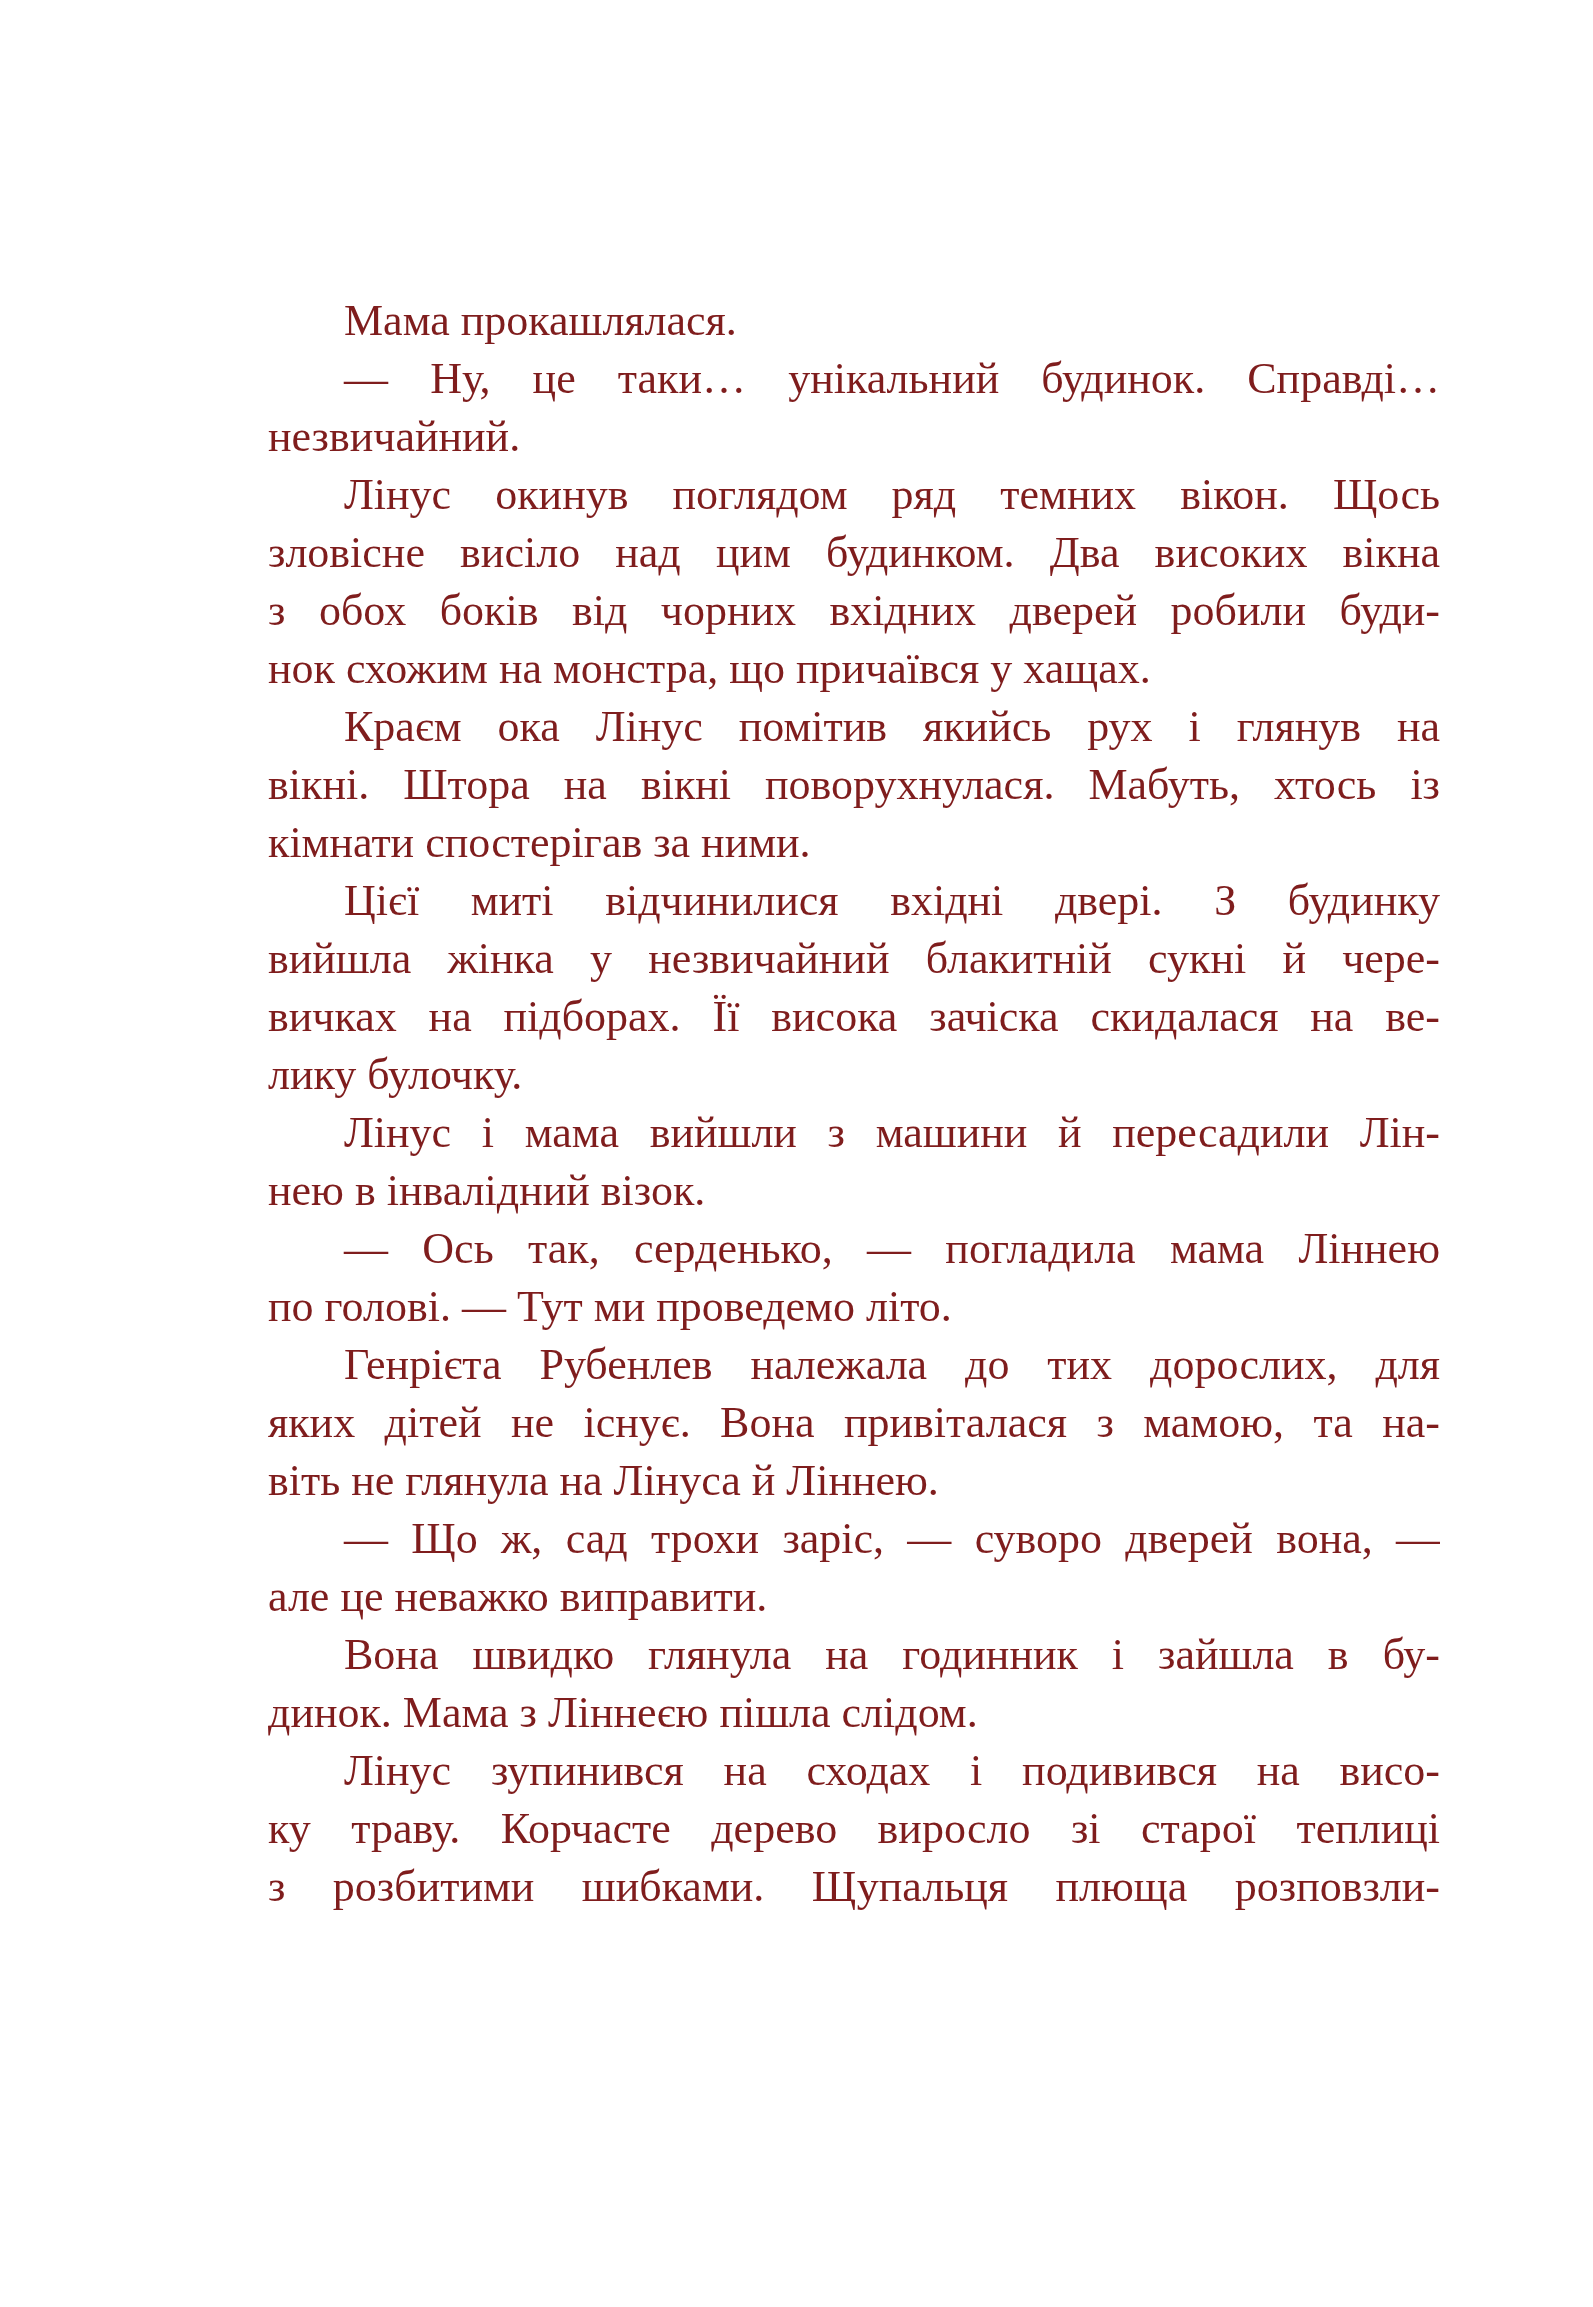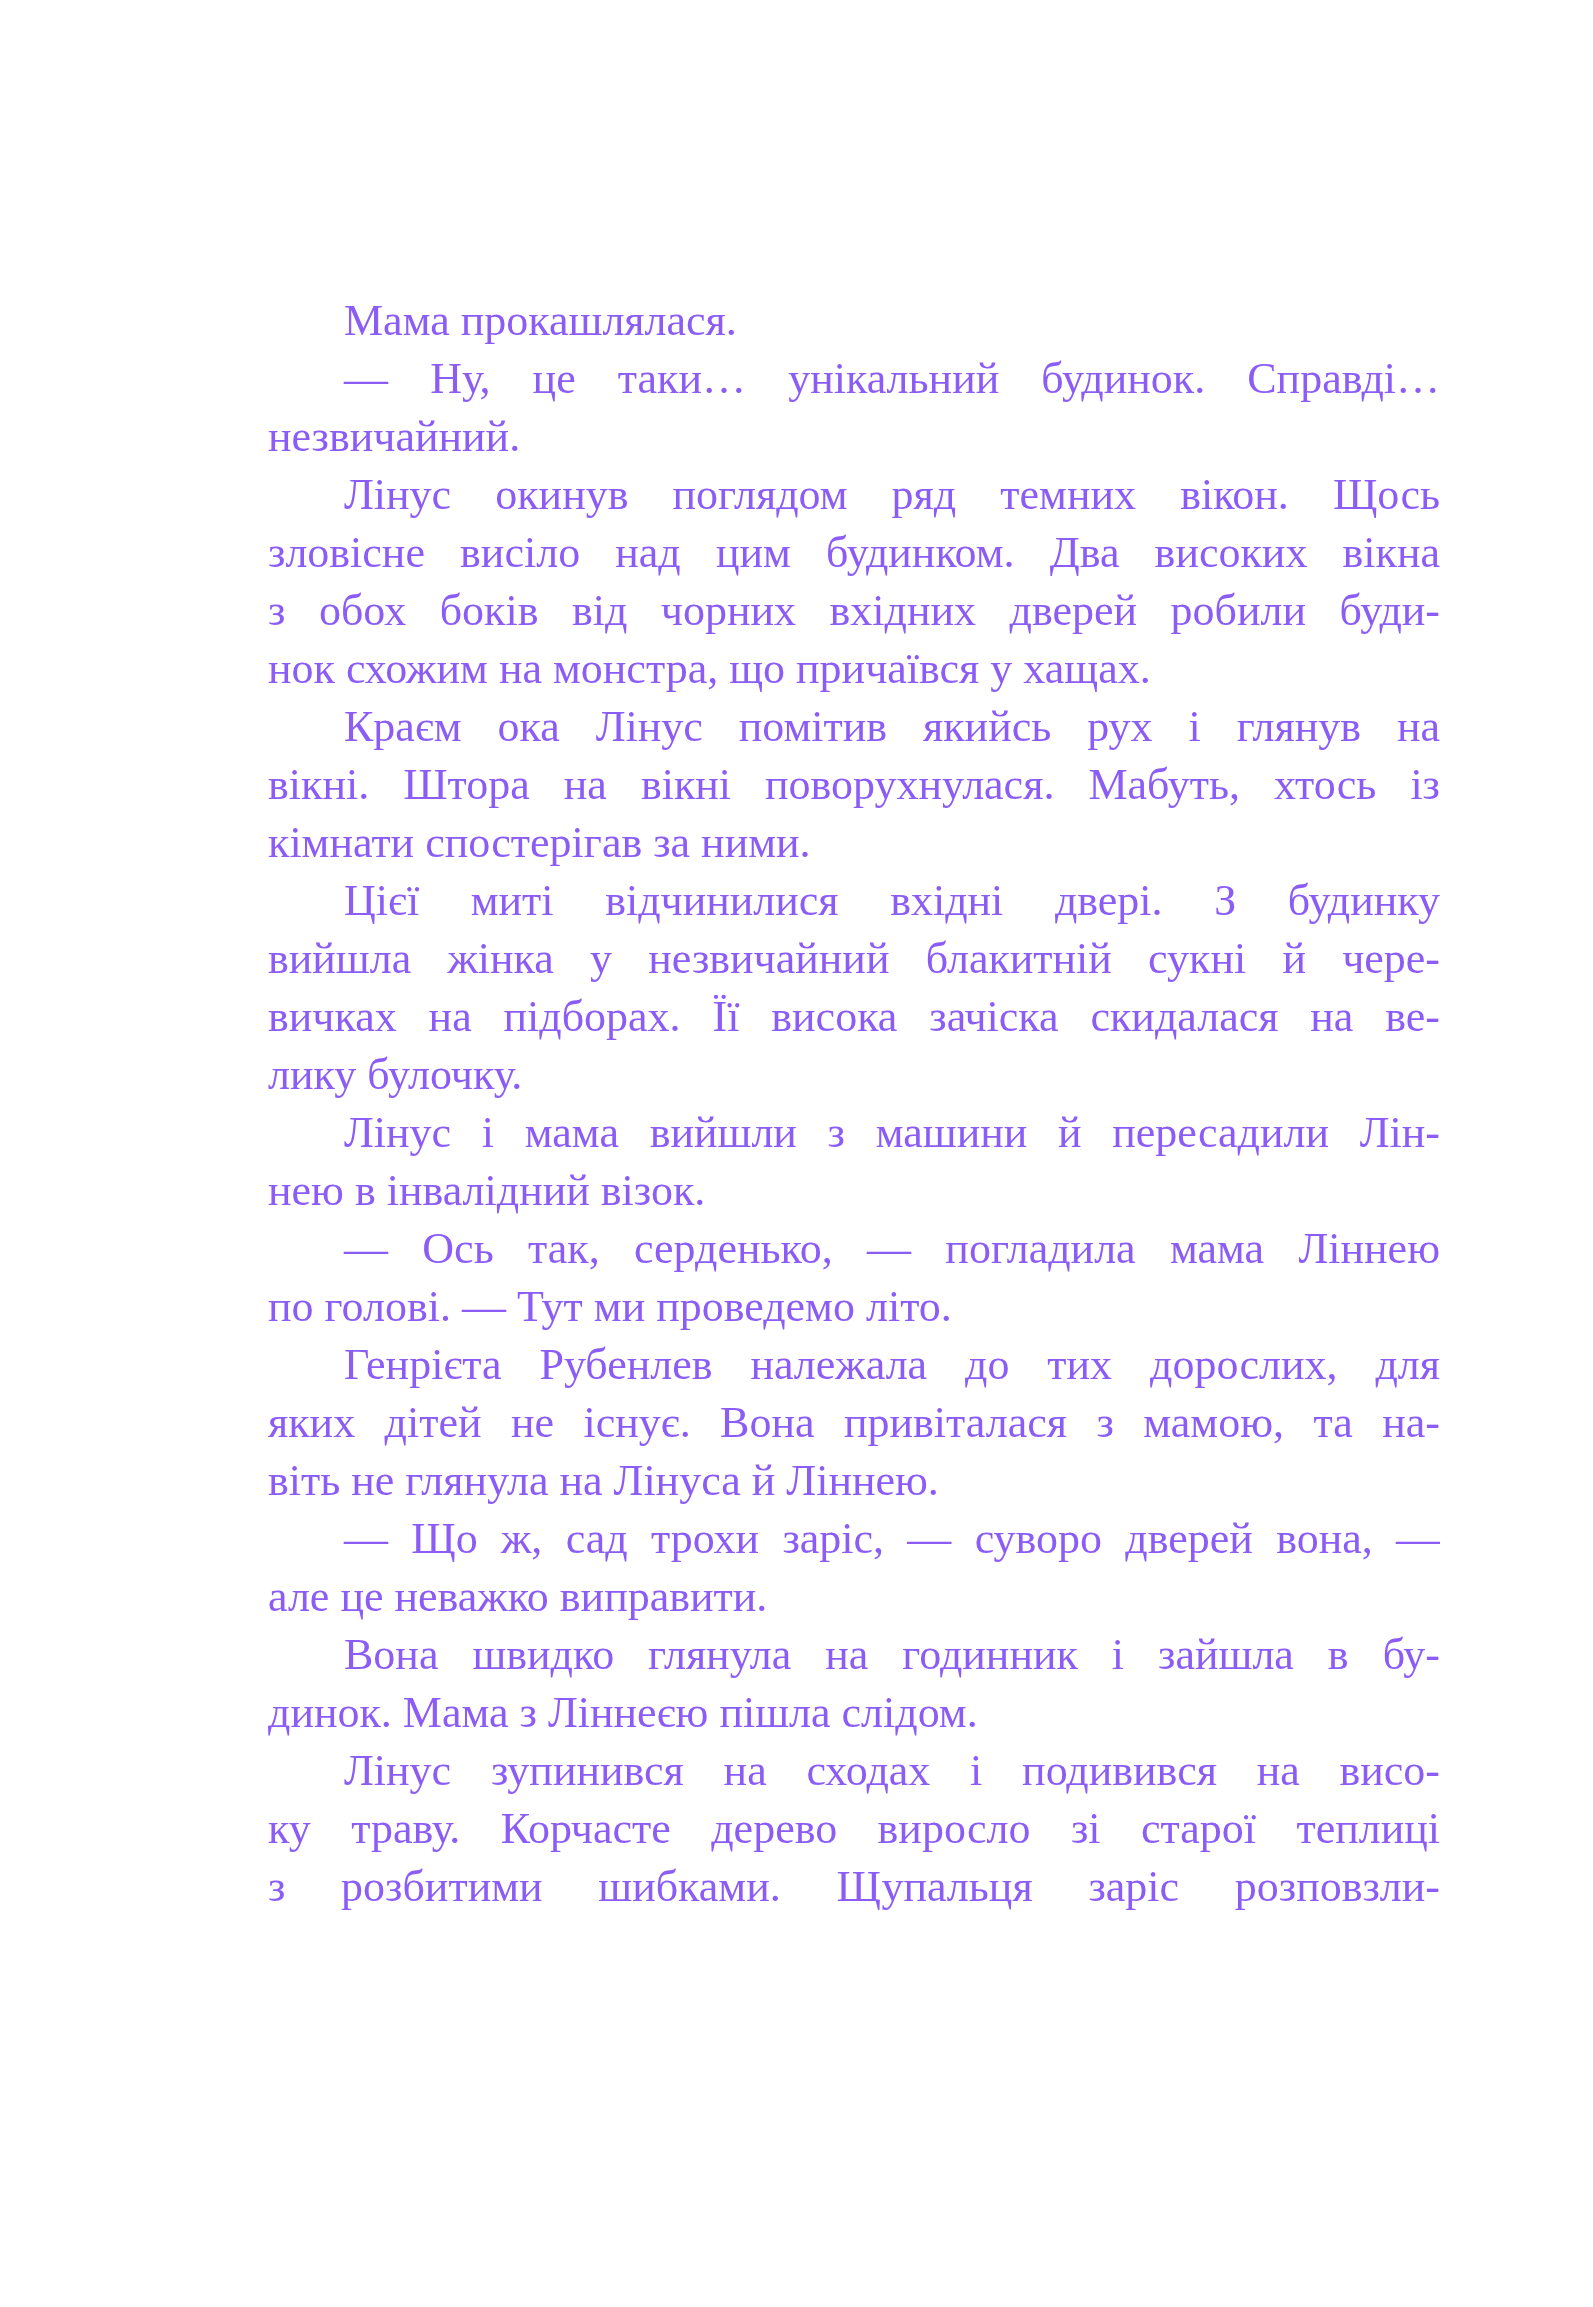--- a/index.html
+++ b/index.html
@@ -6,21 +6,21 @@
     margin: 0;
     padding: 0;
     background: #ffffff;
   }
   .page {
     position: relative;
     width: 1593px;
     height: 1926px;
     background: #ffffff;
     font-family: "Liberation Serif", "DejaVu Serif", serif;
-    color: #8b5cf6;
+    color: #7f1d1d;
   }
   .text-block {
     position: absolute;
     left: 268px;
     top: 292px;
     width: 1172px;
     font-size: 44px;
     line-height: 58px;
     font-weight: 400;
   }
@@ -71,18 +71,18 @@
       <div class="line">по голові. — Тут ми проведемо літо.</div>
       <div class="line indent just">Генрієта Рубенлев належала до тих дорослих, для</div>
       <div class="line just">яких дітей не існує. Вона привіталася з мамою, та на-</div>
       <div class="line">віть не глянула на Лінуса й Ліннею.</div>
       <div class="line indent just">— Що ж, сад трохи заріс, — суворо дверей вона, —</div>
       <div class="line">але це неважко виправити.</div>
       <div class="line indent just">Вона швидко глянула на годинник і зайшла в бу-</div>
       <div class="line">динок. Мама з Ліннеєю пішла слідом.</div>
       <div class="line indent just">Лінус зупинився на сходах і подивився на висо-</div>
       <div class="line just">ку траву. Корчасте дерево виросло зі старої теплиці</div>
-      <div class="line just">з розбитими шибками. Щупальця заріс розповзли-</div>
+      <div class="line just">з розбитими шибками. Щупальця плюща розповзли-</div>
       <div class="line">ся по землі, як пліснява на гнилому фрукті.</div>
     </main>
   <div class="page-number">12</div>
 </div>
 
 
 </body></html>

